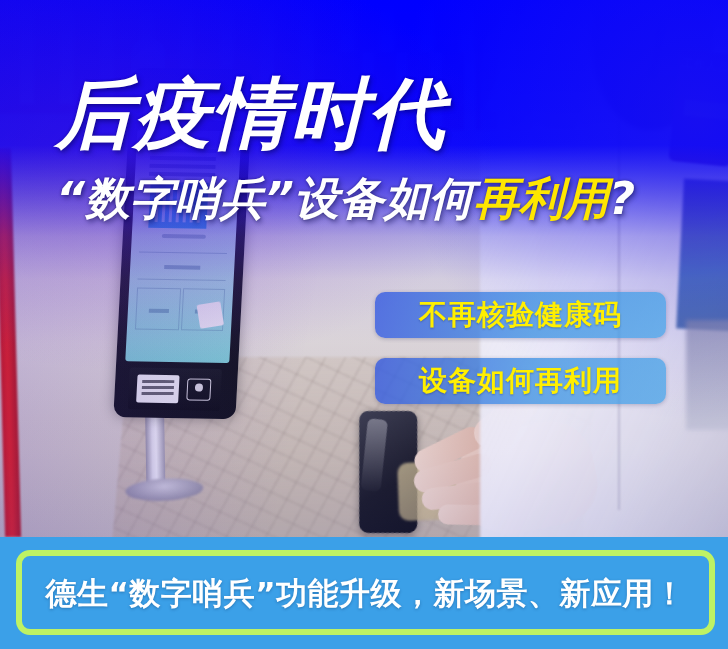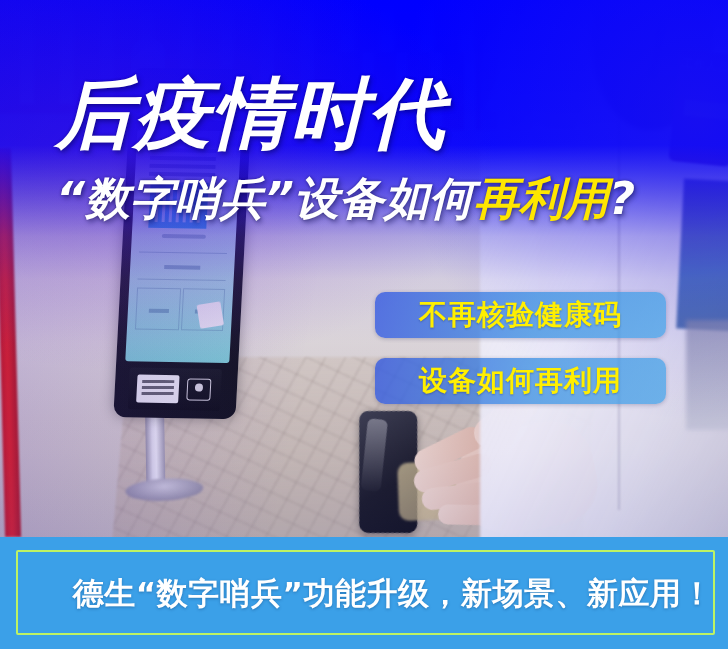--- a/index.html
+++ b/index.html
@@ -450,23 +450,23 @@
   }
 
   
   .bottom-banner {
     position:absolute; left:0; bottom:0; width:728px; height:112px;
     background:#3ba0e8;
     z-index:30;
   }
   .banner-frame {
     position:absolute; left:16px; top:13px; right:13px; bottom:14px;
-    border:2px solid #bef264;
-    border-radius:2px;
-    display:flex; align-items:center; justify-content:flex-end;
+    border:6px solid #bef264;
+    border-radius:14px;
+    display:flex; align-items:center; justify-content:center;
   }
   .banner-text {
     font-size:31px; line-height:34px;
     font-weight:bold;
     color:#ffffff;
     letter-spacing:0.5px;
     white-space:nowrap;
     text-shadow:0 1px 3px rgba(0,40,90,0.35);
     font-family:"DejaVu Sans","Liberation Sans",sans-serif;
   }

